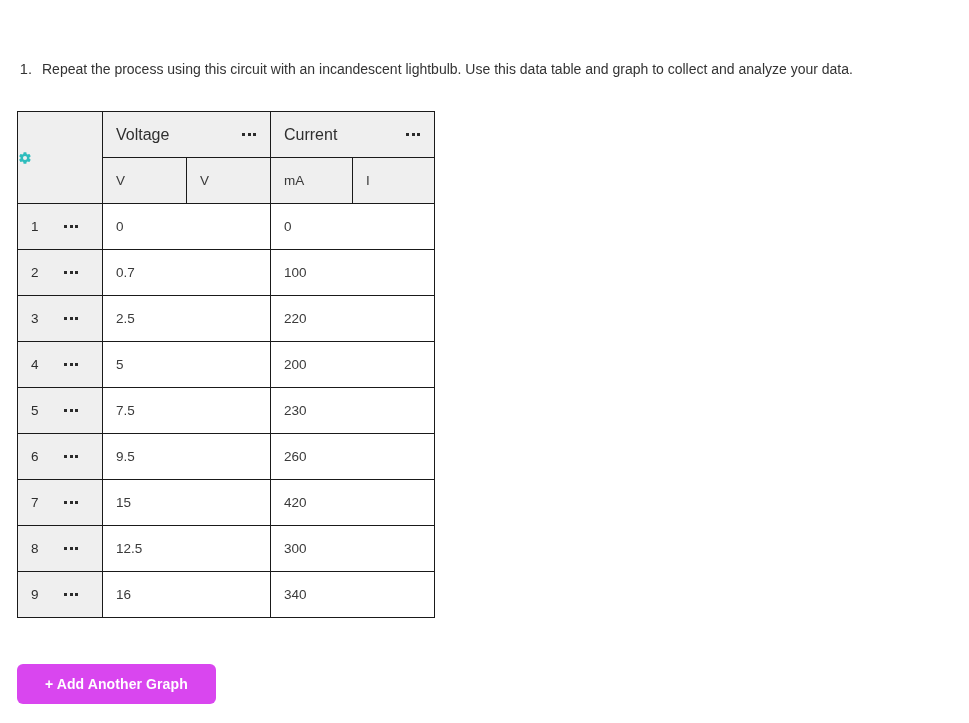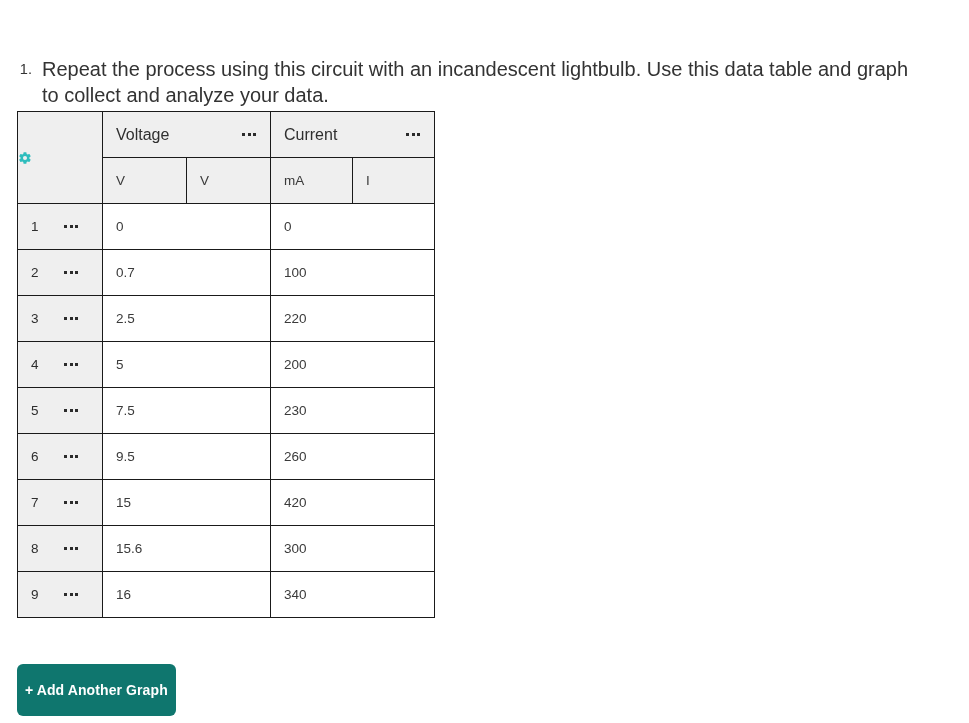--- a/index.html
+++ b/index.html
@@ -35,21 +35,21 @@
     flex: 0 0 26px;
     text-align: right;
     padding-right: 10px;
     box-sizing: border-box;
     font-size: 14.6px;
     line-height: 26px;
     color: #333333;
   }
   .question-text {
     flex: 1 1 auto;
-    font-size: 20px;
+    font-size: 14px;
     line-height: 26px;
     color: #333333;
   }
 
   
   .data-table-wrap {
     position: absolute;
     left: 17px;
     top: 111px;
   }
@@ -170,25 +170,25 @@
     line-height: 43px;
     white-space: nowrap;
     overflow: hidden;
   }
 
   
   .add-graph-button {
     position: absolute;
     left: 17px;
     top: 664px;
-    height: 52px;
-    padding: 0 8px;
+    height: 40px;
+    padding: 0 28px;
     border: none;
     border-radius: 6px;
-    background: #0f766e;
+    background: #d946ef;
     color: #ffffff;
     font-family: "Liberation Sans", sans-serif;
     font-size: 14px;
     font-weight: bold;
     letter-spacing: 0.1px;
     cursor: pointer;
     display: inline-flex;
     align-items: center;
   }
 </style>
@@ -388,21 +388,21 @@
             <div class="rownum-inner">
               <span class="rownum-label">8</span>
               <span class="dots-icon">
                 <i></i>
                 <i></i>
                 <i></i>
               </span>
             </div>
           </td>
           <td class="data-cell" colspan="2">
-            <div class="data-cell-inner">15.6</div>
+            <div class="data-cell-inner">12.5</div>
           </td>
           <td class="data-cell" colspan="2">
             <div class="data-cell-inner">300</div>
           </td>
         </tr>
         <tr>
           <td class="rownum-cell">
             <div class="rownum-inner">
               <span class="rownum-label">9</span>
               <span class="dots-icon">

